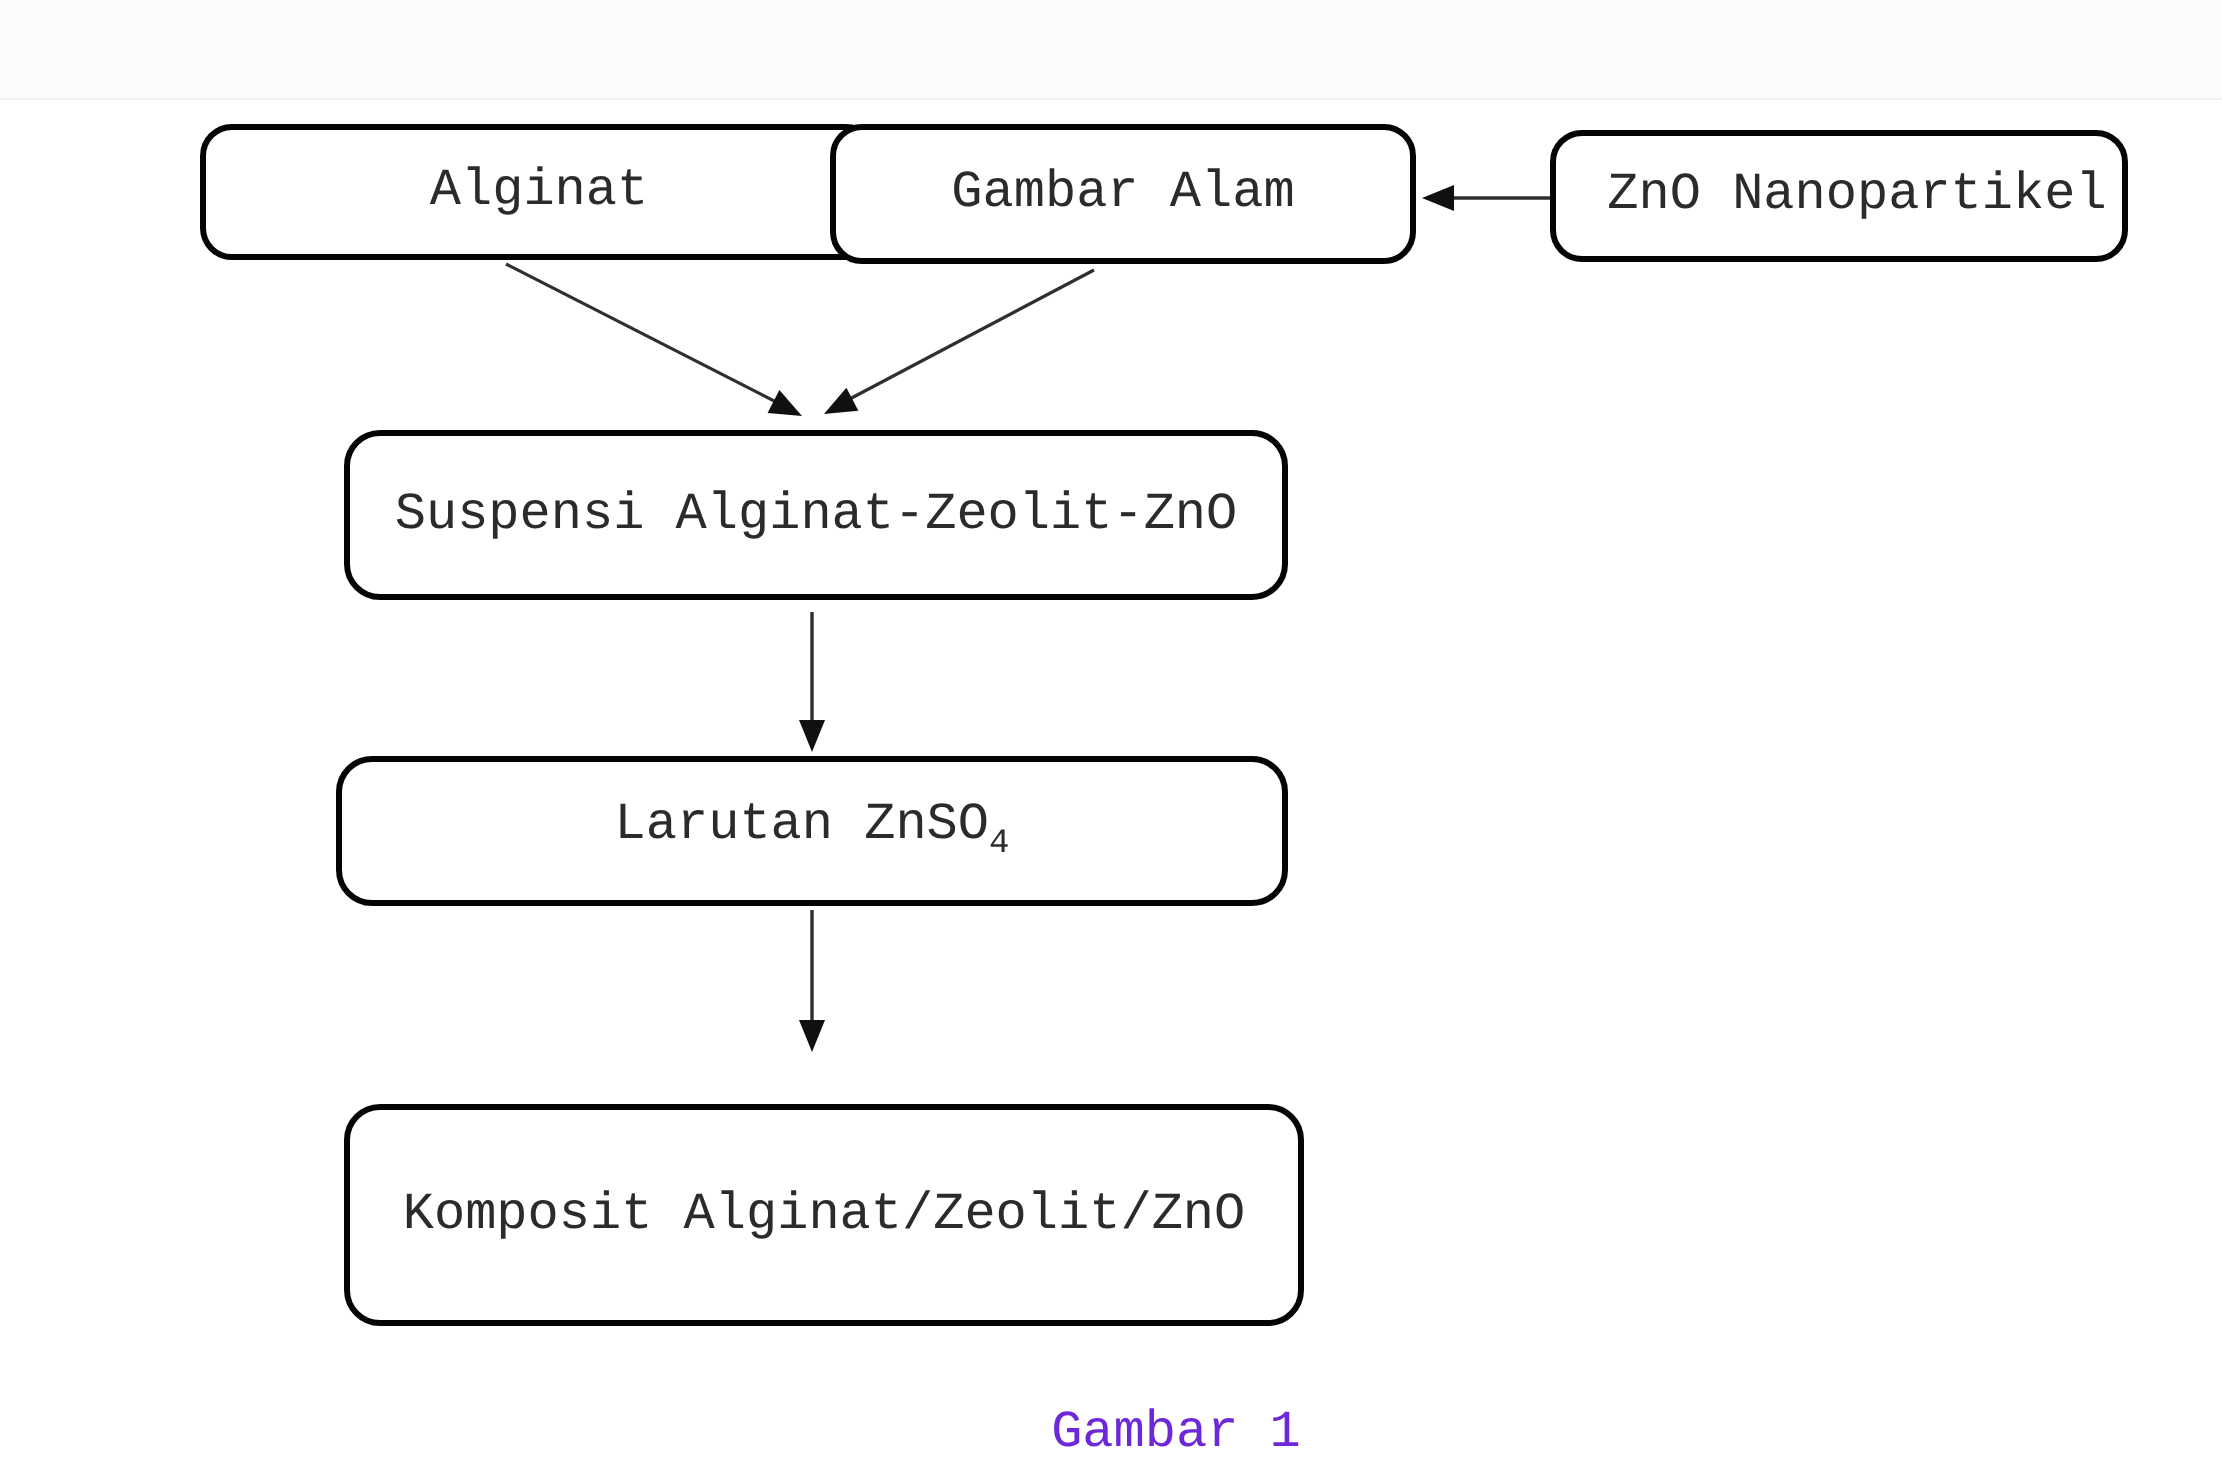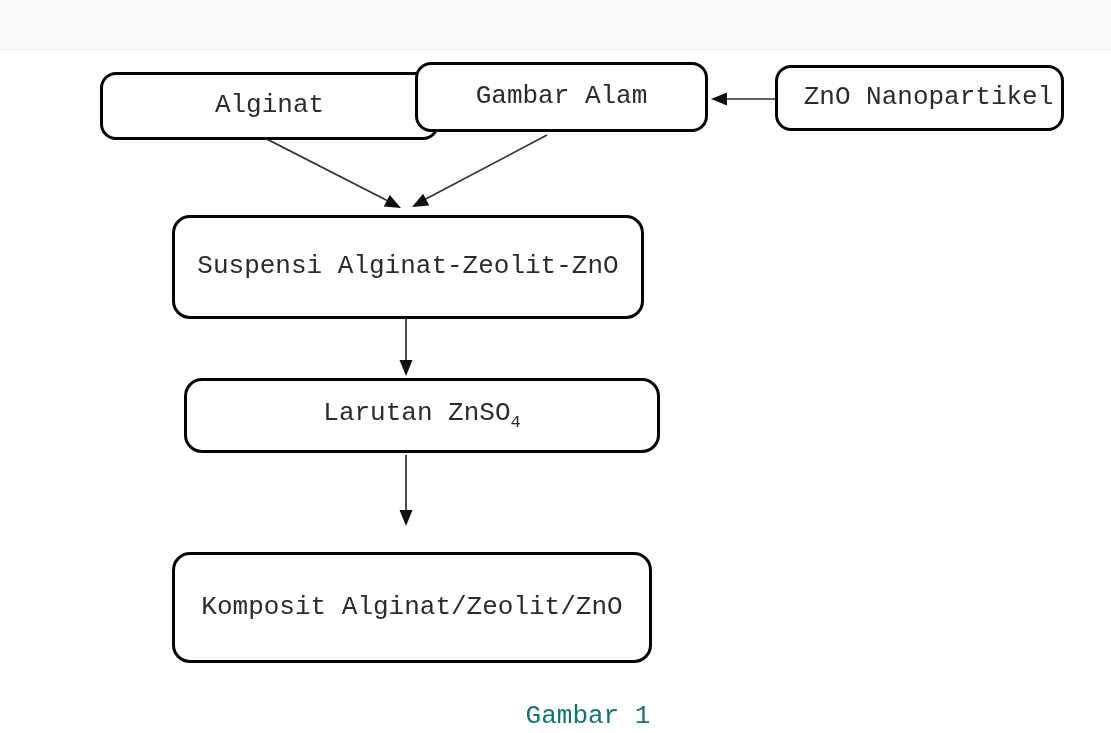--- a/index.html
+++ b/index.html
@@ -41,39 +41,39 @@
     flex-direction: column;
     color: #2b2b2b;
     font-size: 26px;
     text-align: center;
     line-height: 1.15;
   }
   .node.big {
     border-width: 3.5px;
     border-radius: 18px;
   }
-  #node-alginat   { left: 100px; top:  62px; width: 339px; height: 68px; margin-top: 10px; }
+  #node-alginat   { left: 100px; top:  62px; width: 339px; height: 68px; }
   #node-zeolit    { left: 415px; top:  62px; width: 293px; height: 70px; }
   #node-zno       { left: 775px; top:  65px; width: 289px; height: 66px; padding-left: 18px; }
-  #node-suspensi  { left: 172px; top: 215px; width: 472px; height: 104px; }
-  #node-larutan   { left: 184px; top: 378px; width: 476px; height: 75px; }
+  #node-suspensi  { left: 172px; top: 215px; width: 472px; height: 85px; }
+  #node-larutan   { left: 168px; top: 378px; width: 476px; height: 75px; }
   #node-komposit  { left: 172px; top: 552px; width: 480px; height: 111px; }
   .sub {
     font-size: 17px;
     vertical-align: -7px;
   }
   .komposit-line { display: block; }
   .caption {
     position: absolute;
     left: 458px;
     top: 701px;
     width: 260px;
     text-align: center;
     font-size: 26px;
-    color: #0f766e;
+    color: #6d28d9;
   }
 </style>
 </head>
 <body>
 
 <div class="canvas">
 
   <div class="top-strip"></div>
 
   <svg class="connectors" viewBox="0 0 1111 733" xmlns="http://www.w3.org/2000/svg">

